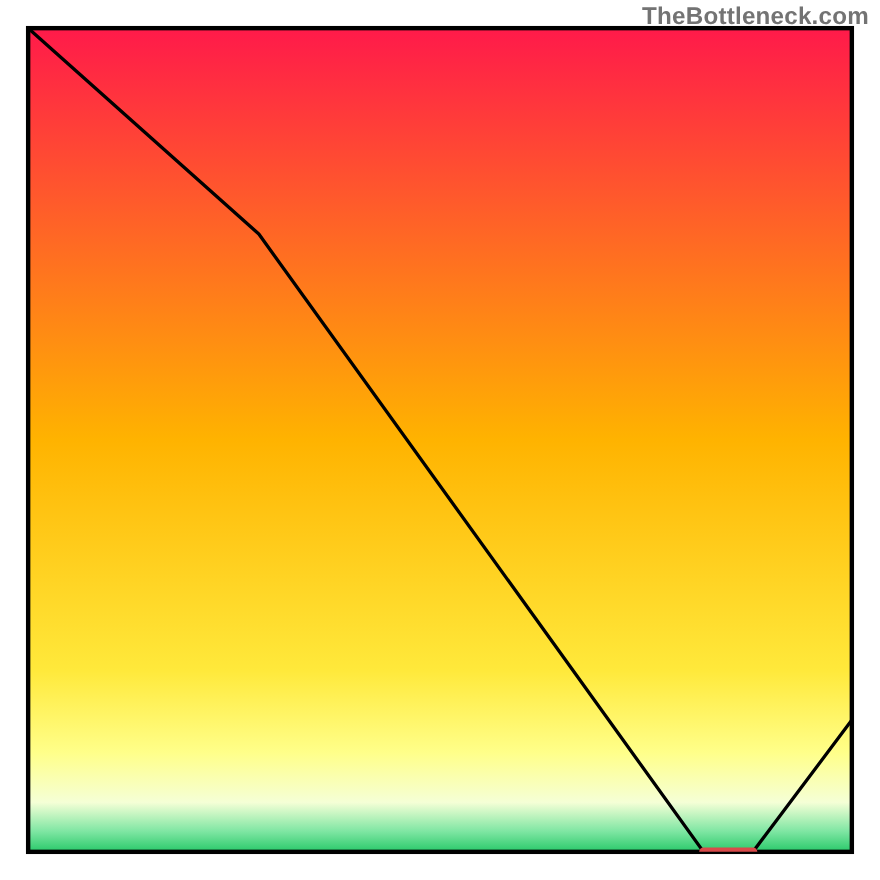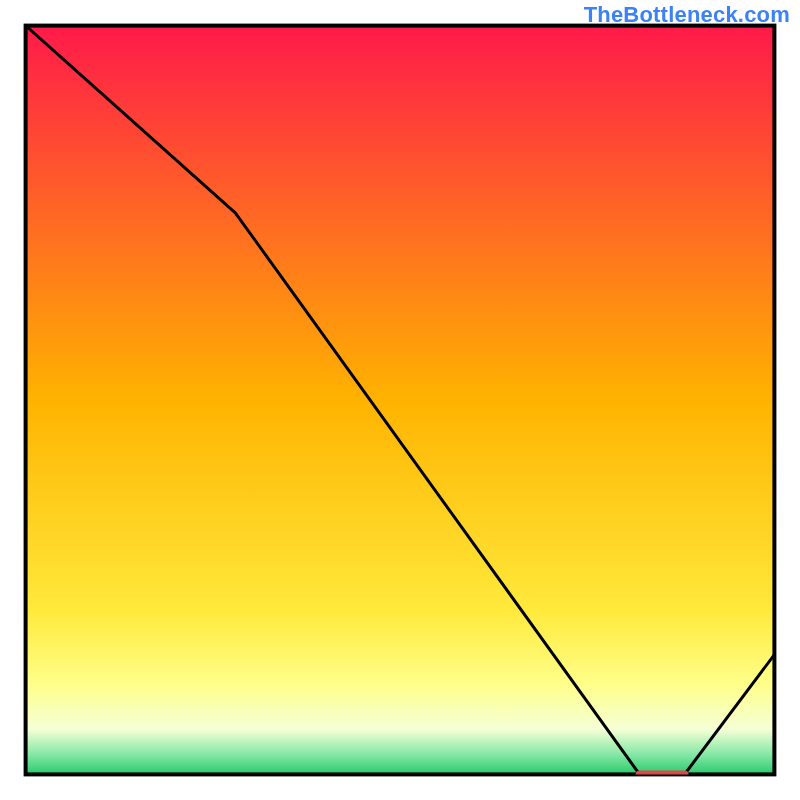--- a/index.html
+++ b/index.html
@@ -15,21 +15,21 @@
     position: relative;
     width: 800px;
     height: 800px;
   }
   .watermark {
     position: absolute;
     top: 2px;
     right: 10px;
     font-size: 22px;
     font-weight: 600;
-    color: #3b82f6;
+    color: #737373;
     letter-spacing: 0.2px;
     user-select: none;
   }
   svg.plot {
     position: absolute;
     left: 0;
     top: 0;
     width: 800px;
     height: 800px;
     display: block;

